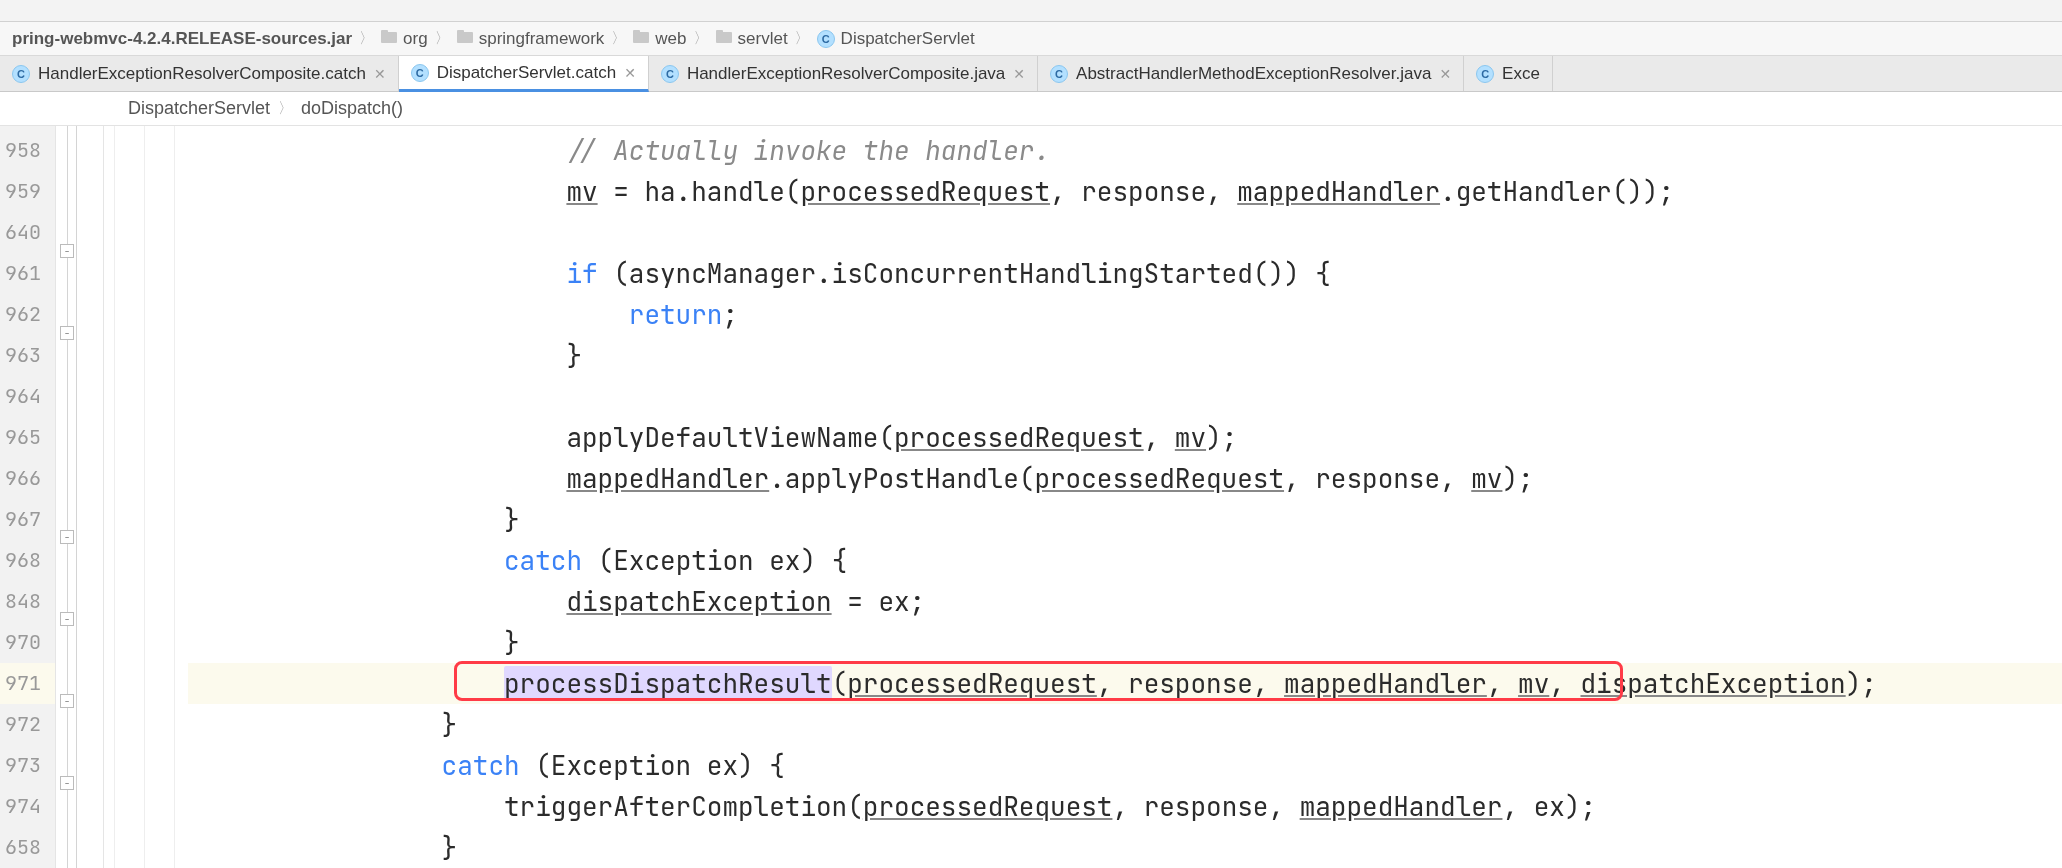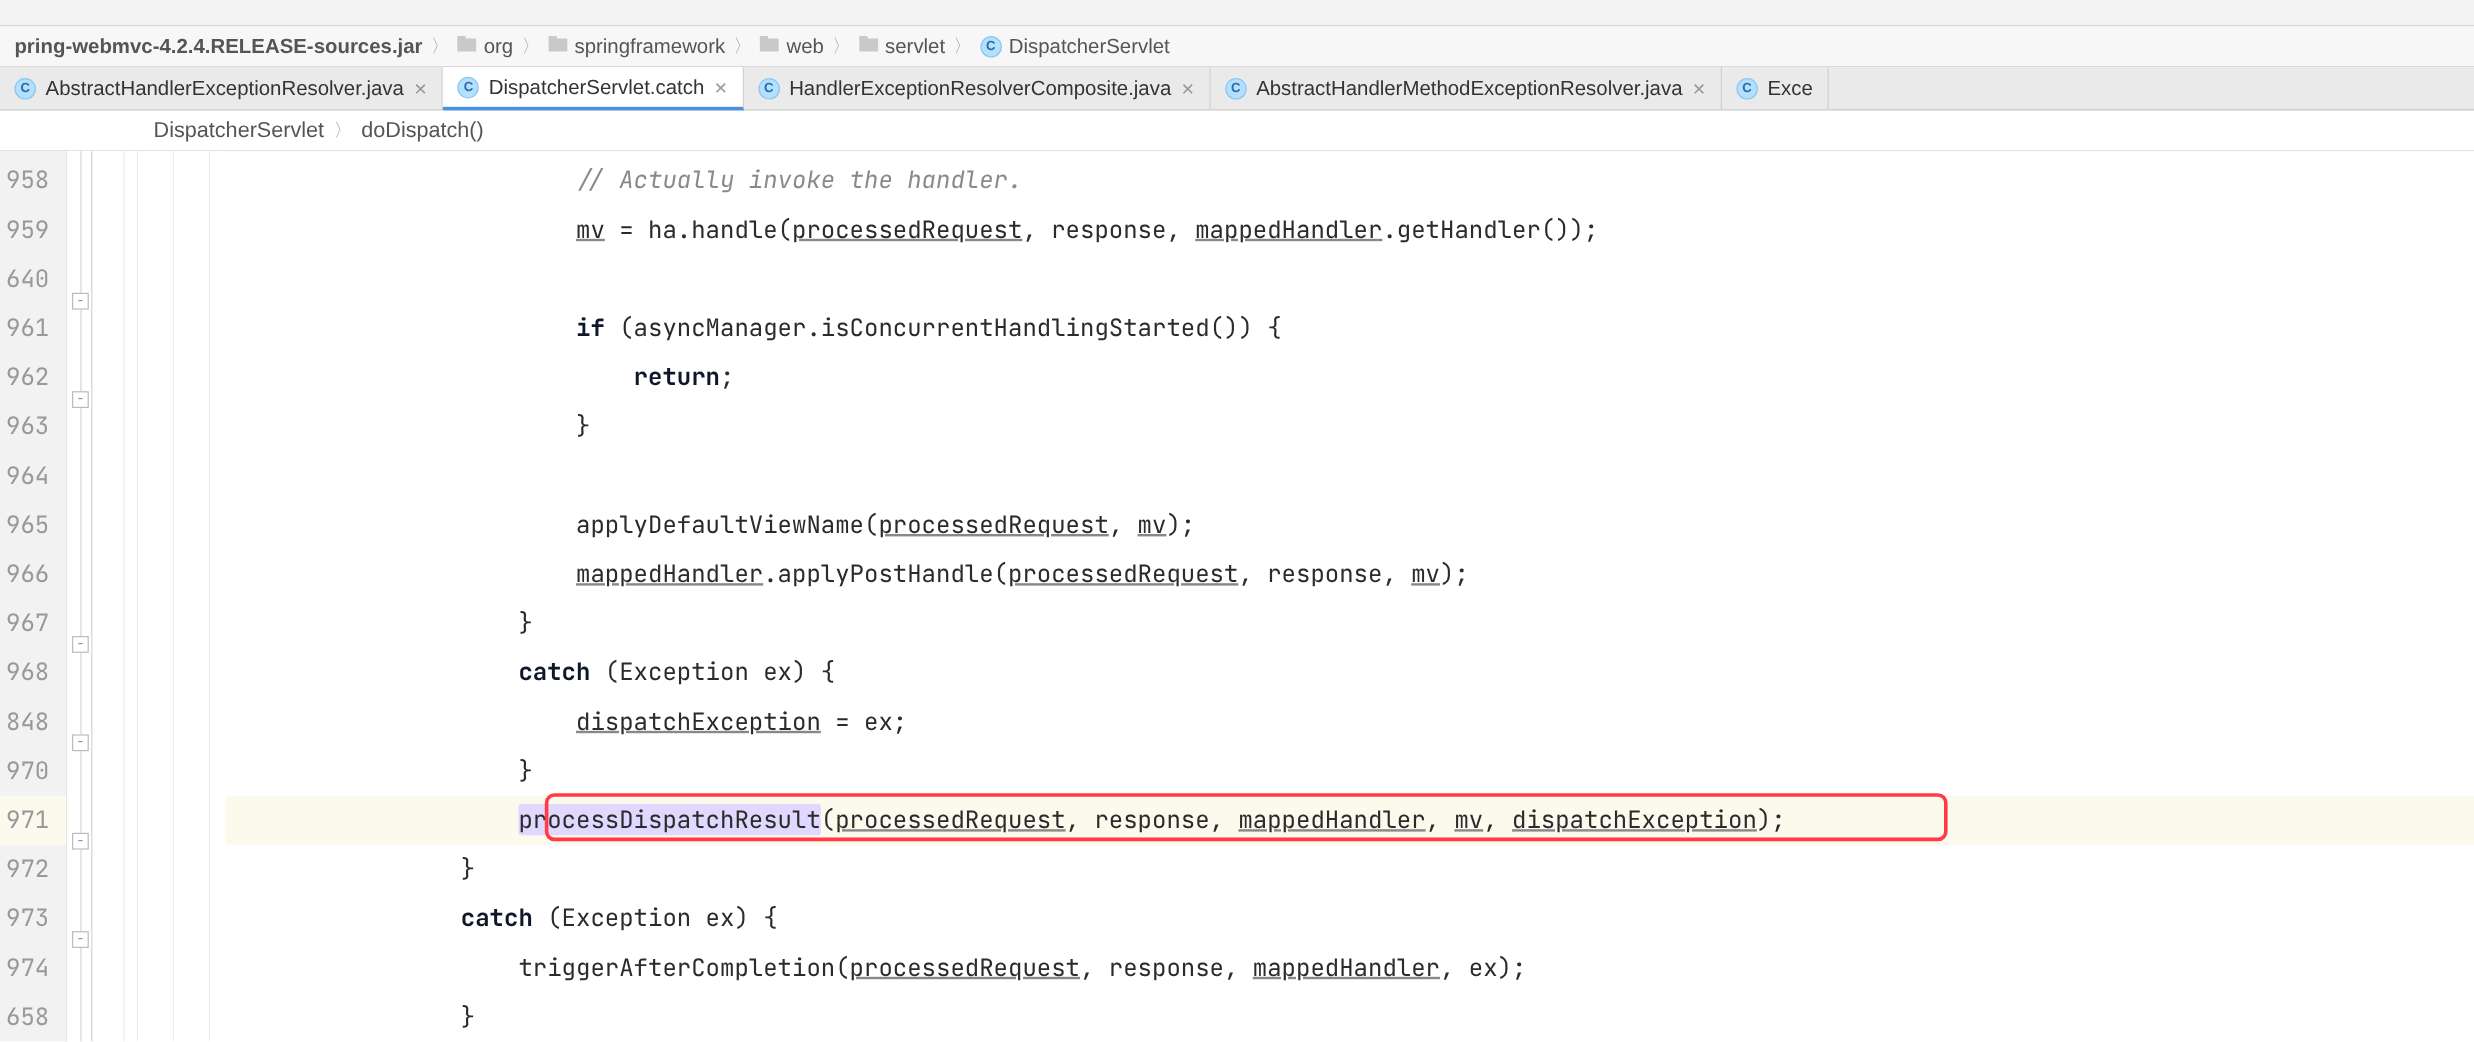--- a/index.html
+++ b/index.html
@@ -118,29 +118,29 @@
     border-right: none;
     background: #fff;
     position: relative;
   }
   .vline {
     position: absolute; top: 0; bottom: 0; width: 1px; background: #eee;
   }
   .code {
     flex: 1;
     padding-top: 4px;
-    font-size: 20px;
+    font-size: 26px;
     line-height: 41px;
     white-space: pre;
     color: #2b2b2b;
     position: relative;
   }
   .code .line { height: 41px; padding-left: 4px; position: relative; }
   .hl-line { background: #fcfaed; }
-  .kw { color: #0f172a; font-weight: 700; font-style: normal;}
+  .kw { color: #3b82f6; font-weight: 400; font-style: normal;}
   .cmt { color: #8a8a8a; font-style: italic; }
   .ul { text-decoration: underline; text-decoration-color: #888; }
   .red-box {
     position: absolute;
     border: 3px solid #ff3b47;
     border-radius: 8px;
     pointer-events: none;
   }
   .sel {
     background: #e0d8ff;
@@ -199,21 +199,21 @@
   <span class="bc-sep">〉</span>
   <span class="bc-item">
     <span class="class-circle">C</span>
     <span>DispatcherServlet</span>
   </span>
 </div>
 
 <div class="tabs" id="tabs-container">
     <div class="tab">
       <span class="class-circle">C</span>
-      <span>AbstractHandlerExceptionResolver.java</span>
+      <span>HandlerExceptionResolverComposite.catch</span>
       <span class="tab-close">✕</span>
     </div>
     <div class="tab active">
       <span class="class-circle">C</span>
       <span>DispatcherServlet.catch</span>
       <span class="tab-close">✕</span>
     </div>
     <div class="tab">
       <span class="class-circle">C</span>
       <span>HandlerExceptionResolverComposite.java</span>

